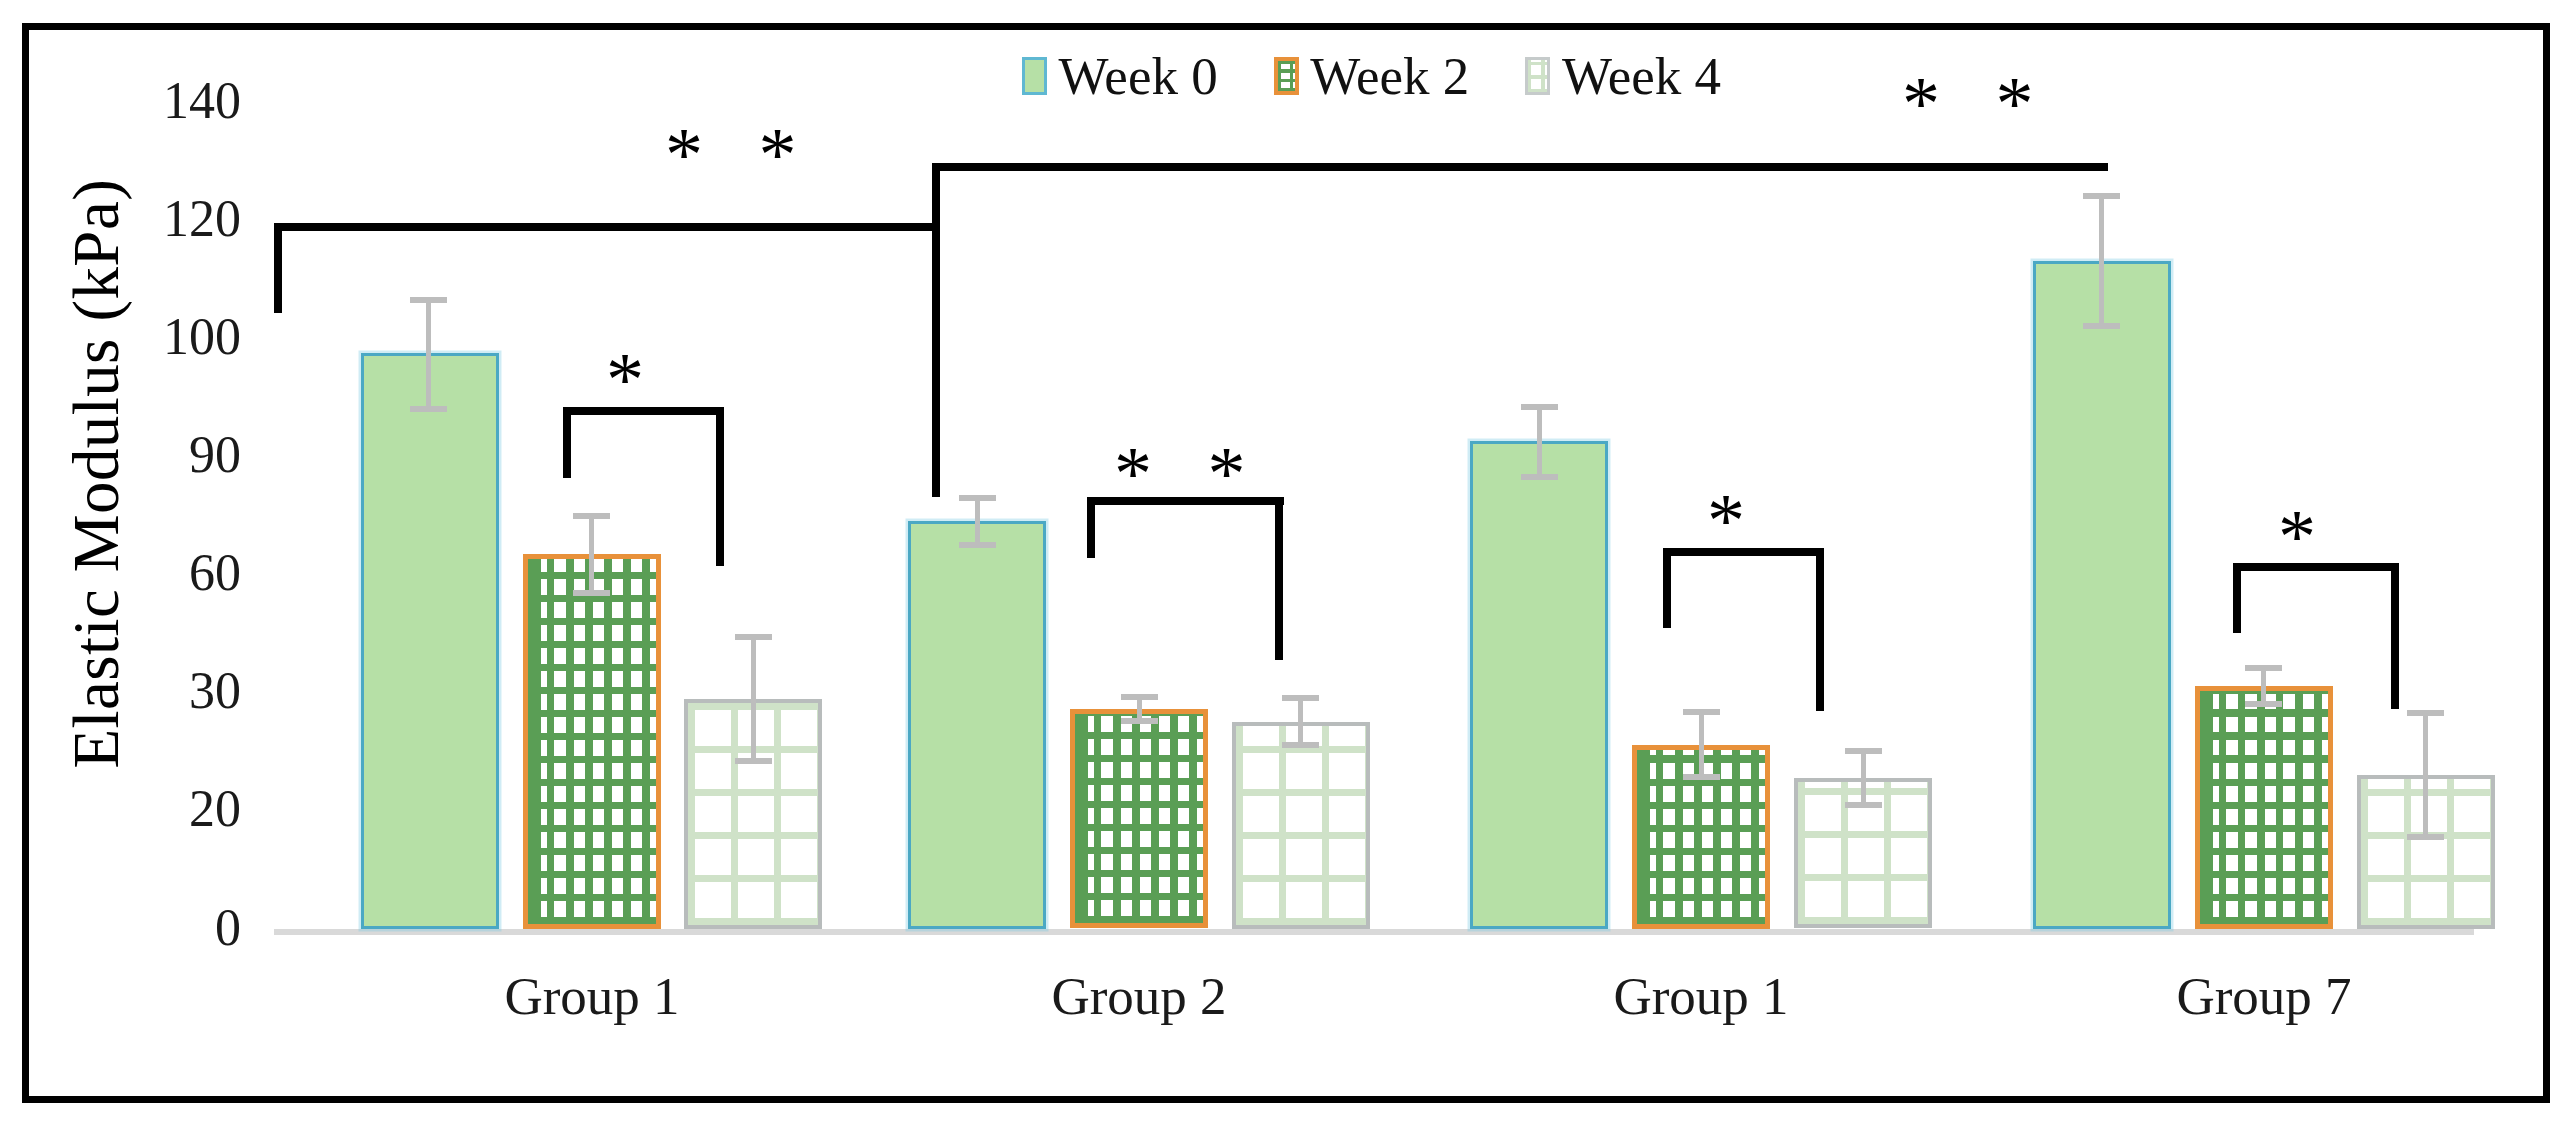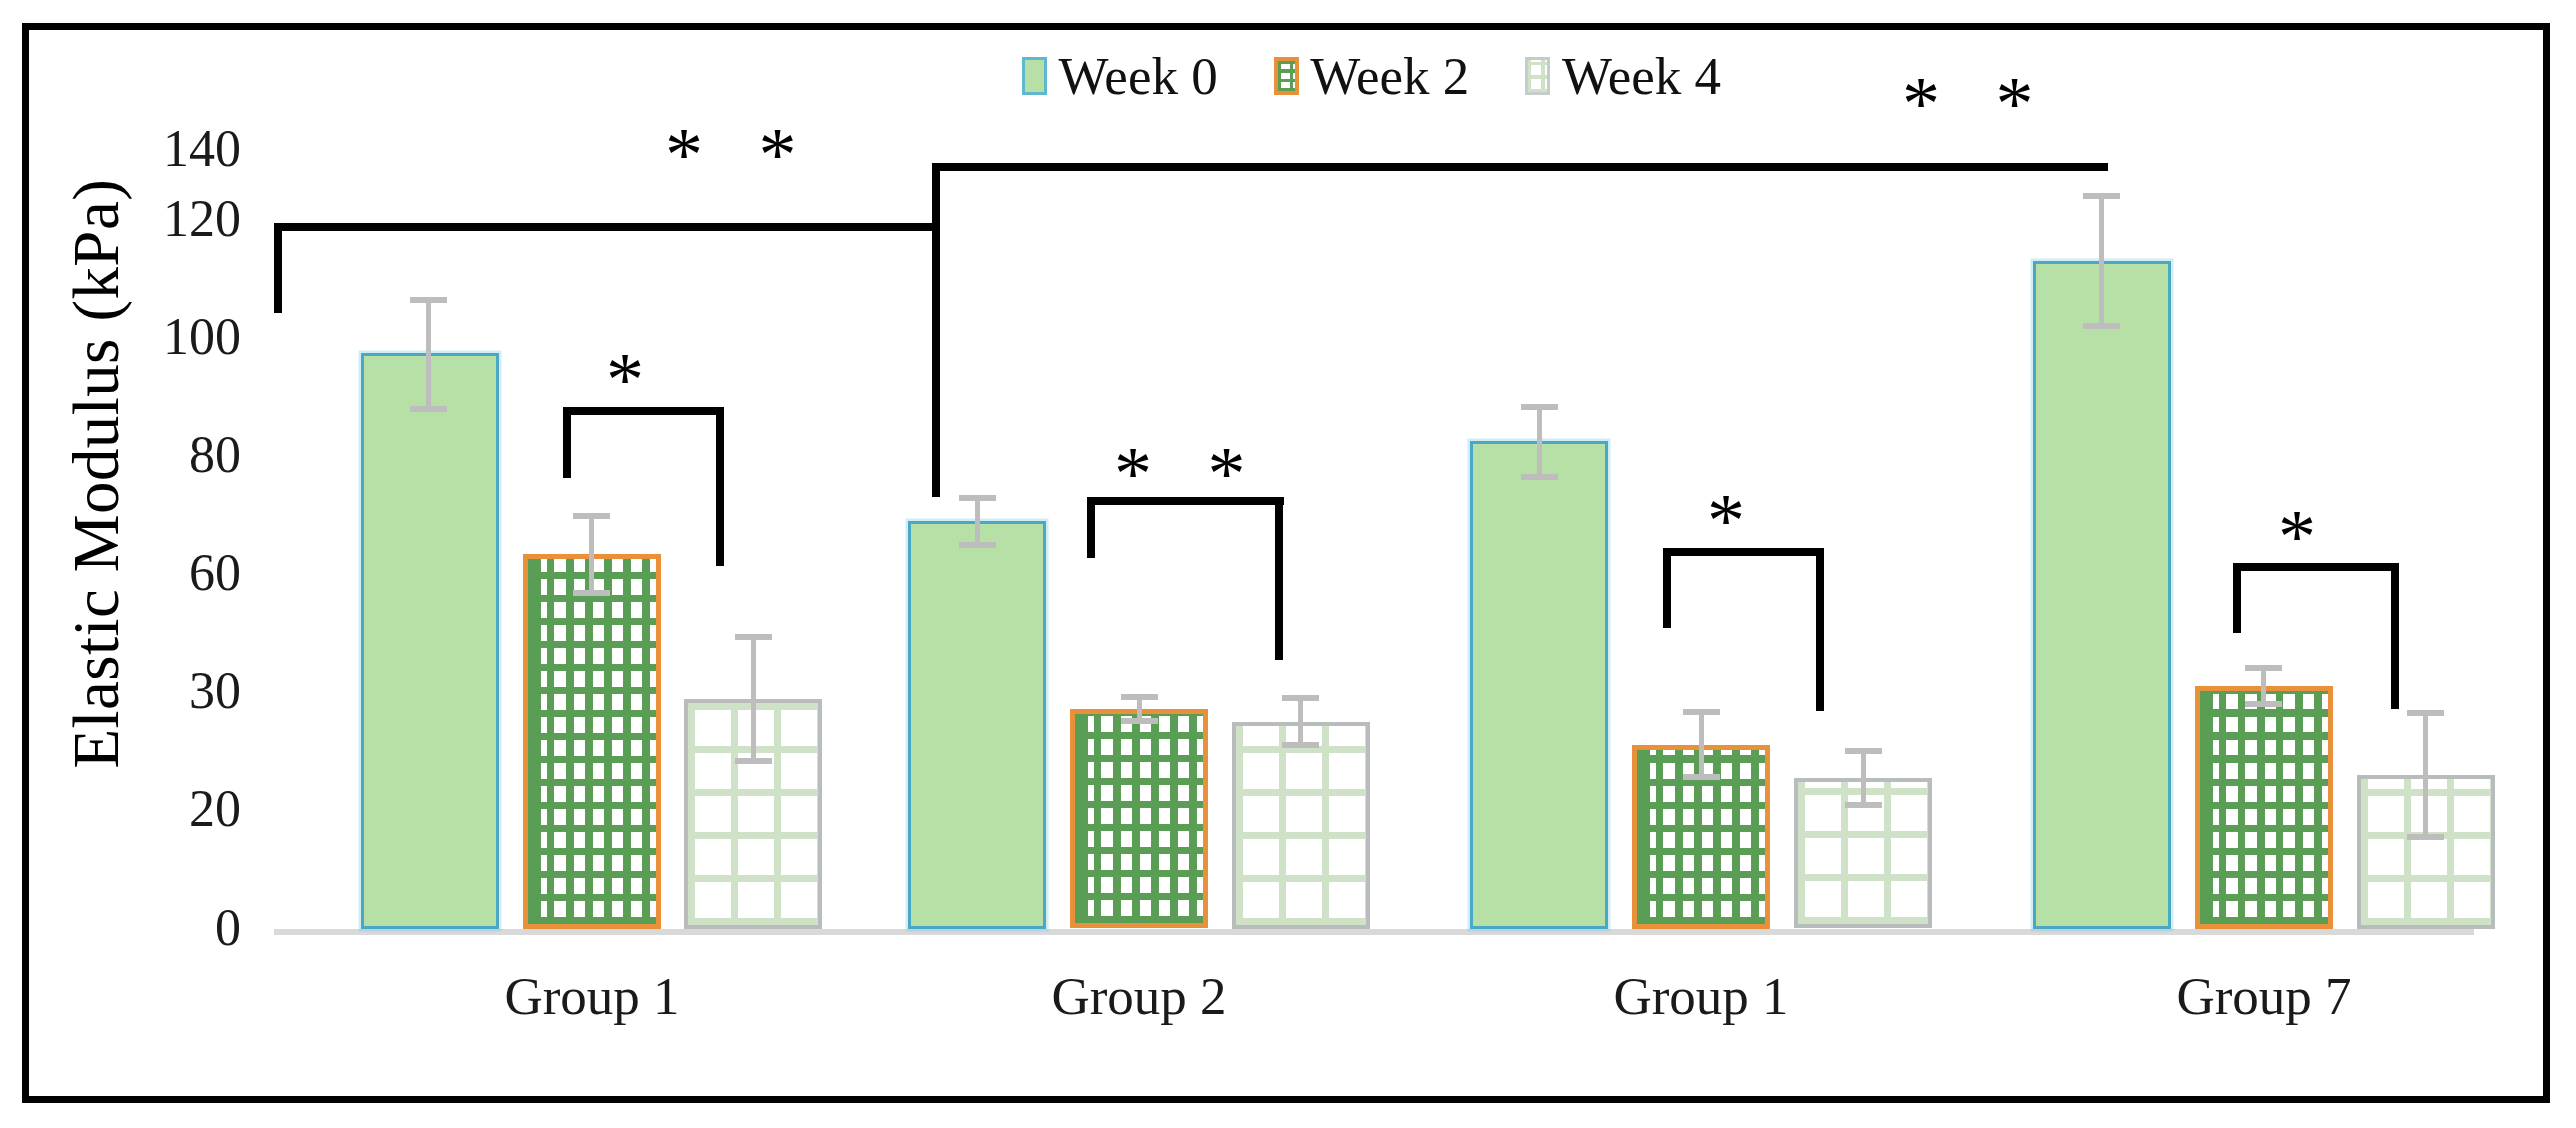--- a/index.html
+++ b/index.html
@@ -166,24 +166,24 @@
 </head>
 <body>
 
 <div id="frame">
   <div id="border-box"></div>
 
   <div id="plot">
 
     <div class="ylabel">Elastic Modulus (kPa)</div>
 
-    <div class="ytick" style="left:83px;top:75px;margin-top:48px;">140</div>
+    <div class="ytick" style="left:83px;top:75px;">140</div>
     <div class="ytick" style="left:83px;top:193px;">120</div>
     <div class="ytick" style="left:83px;top:311px;">100</div>
-    <div class="ytick" style="left:83px;top:429px;">80</div>
+    <div class="ytick" style="left:83px;top:429px;">90</div>
     <div class="ytick" style="left:83px;top:547px;">60</div>
     <div class="ytick" style="left:83px;top:665px;">30</div>
     <div class="ytick" style="left:83px;top:783px;">20</div>
     <div class="ytick" style="left:83px;top:902px;">0</div>
 
     <div class="baseline" style="top:929px;"></div>
 
     <div id="legend" style="left:994px;top:46px;">
       <div class="lg-item">
         <span class="lg-swatch w0"></span>

